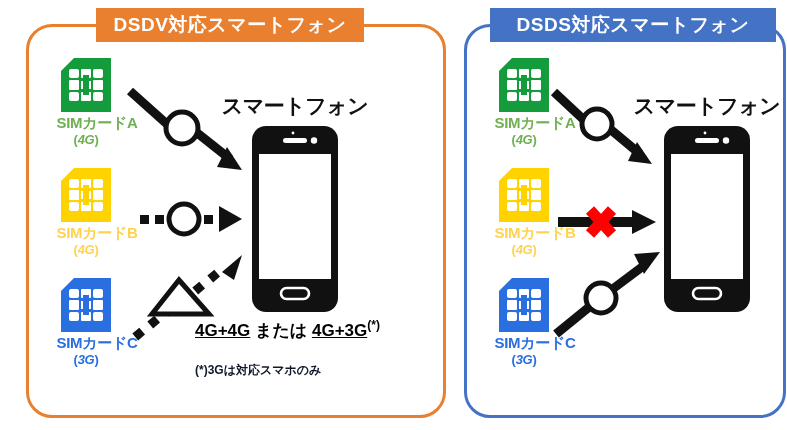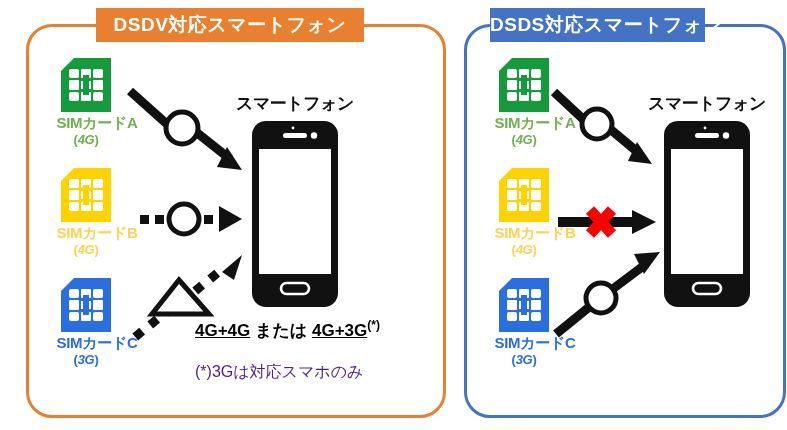--- a/index.html
+++ b/index.html
@@ -15,49 +15,49 @@
   .panel.left{left:14px;top:24px;width:420px;height:394px;border:3px solid #E8802F;}
   .panel.right{left:452px;top:24px;width:322px;height:394px;border:3px solid #4472C4;}
 
   
   .banner{
     position:absolute;height:34px;line-height:34px;
     color:#ffffff;font-weight:bold;font-size:19px;letter-spacing:.5px;
     text-align:center;white-space:nowrap;z-index:5;
   }
   .banner.left{left:84px;top:8px;width:268px;background:#E8802F;}
-  .banner.right{left:478px;top:8px;width:215px;background:#4472C4;}
+  .banner.right{left:478px;top:8px;width:286px;background:#4472C4;}
 
   
   .sim{position:absolute;width:120px;text-align:center;}
   .sim .card{width:50px;height:54px;margin:0 auto;display:block;}
   .sim .lbl{
     font-weight:bold;font-size:15px;line-height:17px;margin-top:2px;
     letter-spacing:-.3px;white-space:nowrap;margin-left:22px;
   }
   .sim .gen{font-weight:bold;font-size:13px;line-height:17px;letter-spacing:-.3px;}
   .gen .g{font-style:italic;}
 
   
   .phone-wrap{position:absolute;text-align:center;}
   .phone-title{
-    font-weight:bold;font-size:17px;color:#111;white-space:nowrap;
+    font-weight:bold;font-size:21px;color:#111;white-space:nowrap;
     margin-bottom:4px;letter-spacing:-.5px;
   }
 
   
   .result{
     position:absolute;white-space:nowrap;color:#000;
     font-weight:bold;font-size:17px;
   }
   .result .u{text-decoration:underline;}
   .result sup{font-size:12px;vertical-align:super;font-weight:bold;}
   .note{
-    position:absolute;white-space:nowrap;color:#4c1d95;
-    font-weight:normal;font-size:16px;
+    position:absolute;white-space:nowrap;color:#0f172a;
+    font-weight:bold;font-size:12px;
   }
 
   .arrow{position:absolute;}
 </style>
 </head>
 <body>
 
 <div class="stage">
 
   <div class="panel left"></div>

